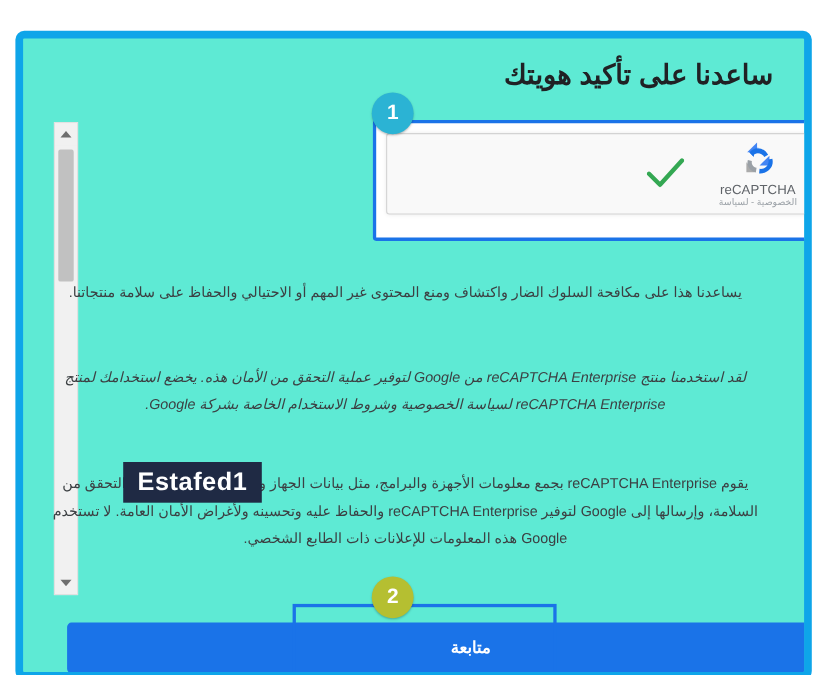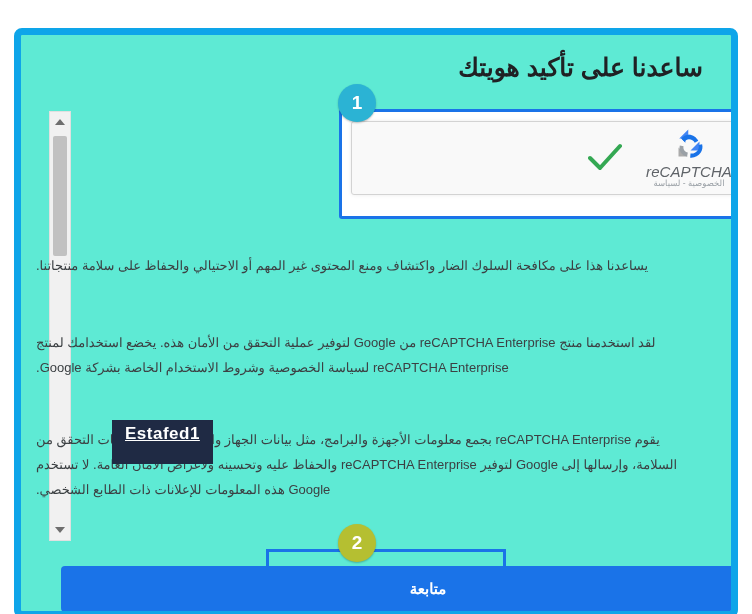--- a/index.html
+++ b/index.html
@@ -118,44 +118,43 @@
     direction: ltr;
     padding-left: 8px;
   }
   .brand-logo {
     width: 36px;
     height: 36px;
     margin: 0 auto 2px auto;
     display: block;
   }
   .brand-name {
-    font-size: 15px;
+    font-size: 12px;
     color: #5f6368;
     letter-spacing: 0.1px;
     line-height: 12px;
-    font-style: italic;
   }
   .brand-links {
     font-size: 8.5px;
     color: #9aa0a6;
     line-height: 11px;
     direction: rtl;
   }
 
   
   .para {
     position: absolute;
     direction: rtl;
-    text-align: left;
+    text-align: center;
     font-size: 13px;
     line-height: 25px;
     color: #3c4043;
   }
   .para-1 { right: 30px; top: 218px; width: 665px; }
-  .para-2 { right: 30px; top: 295px; width: 665px; }
+  .para-2 { right: 30px; top: 295px; width: 665px; font-style: italic; }
   .para-3 { right: 30px; top: 392px; width: 665px; }
 
   
   .scrollbar {
     position: absolute;
     left: 28px;
     top: 76px;
     width: 22px;
     height: 430px;
     background: #f1f1f1;
@@ -191,27 +190,26 @@
     border-radius: 2px;
   }
 
   
   .watermark {
     position: absolute;
     left: 91px;
     top: 385px;
     background: #1f2a44;
     color: #ffffff;
-    font-size: 17px;
+    font-size: 23px;
     font-weight: bold;
     letter-spacing: 0.5px;
-    padding: 4px 13px 20px 13px;
+    padding: 4px 13px 6px 13px;
     direction: ltr;
     z-index: 9;
-    text-decoration: underline;
   }
 
   
   .btn-highlight {
     position: absolute;
     left: 245px;
     top: 514px;
     width: 240px;
     height: 78px;
     border: 3px solid #1a73e8;

